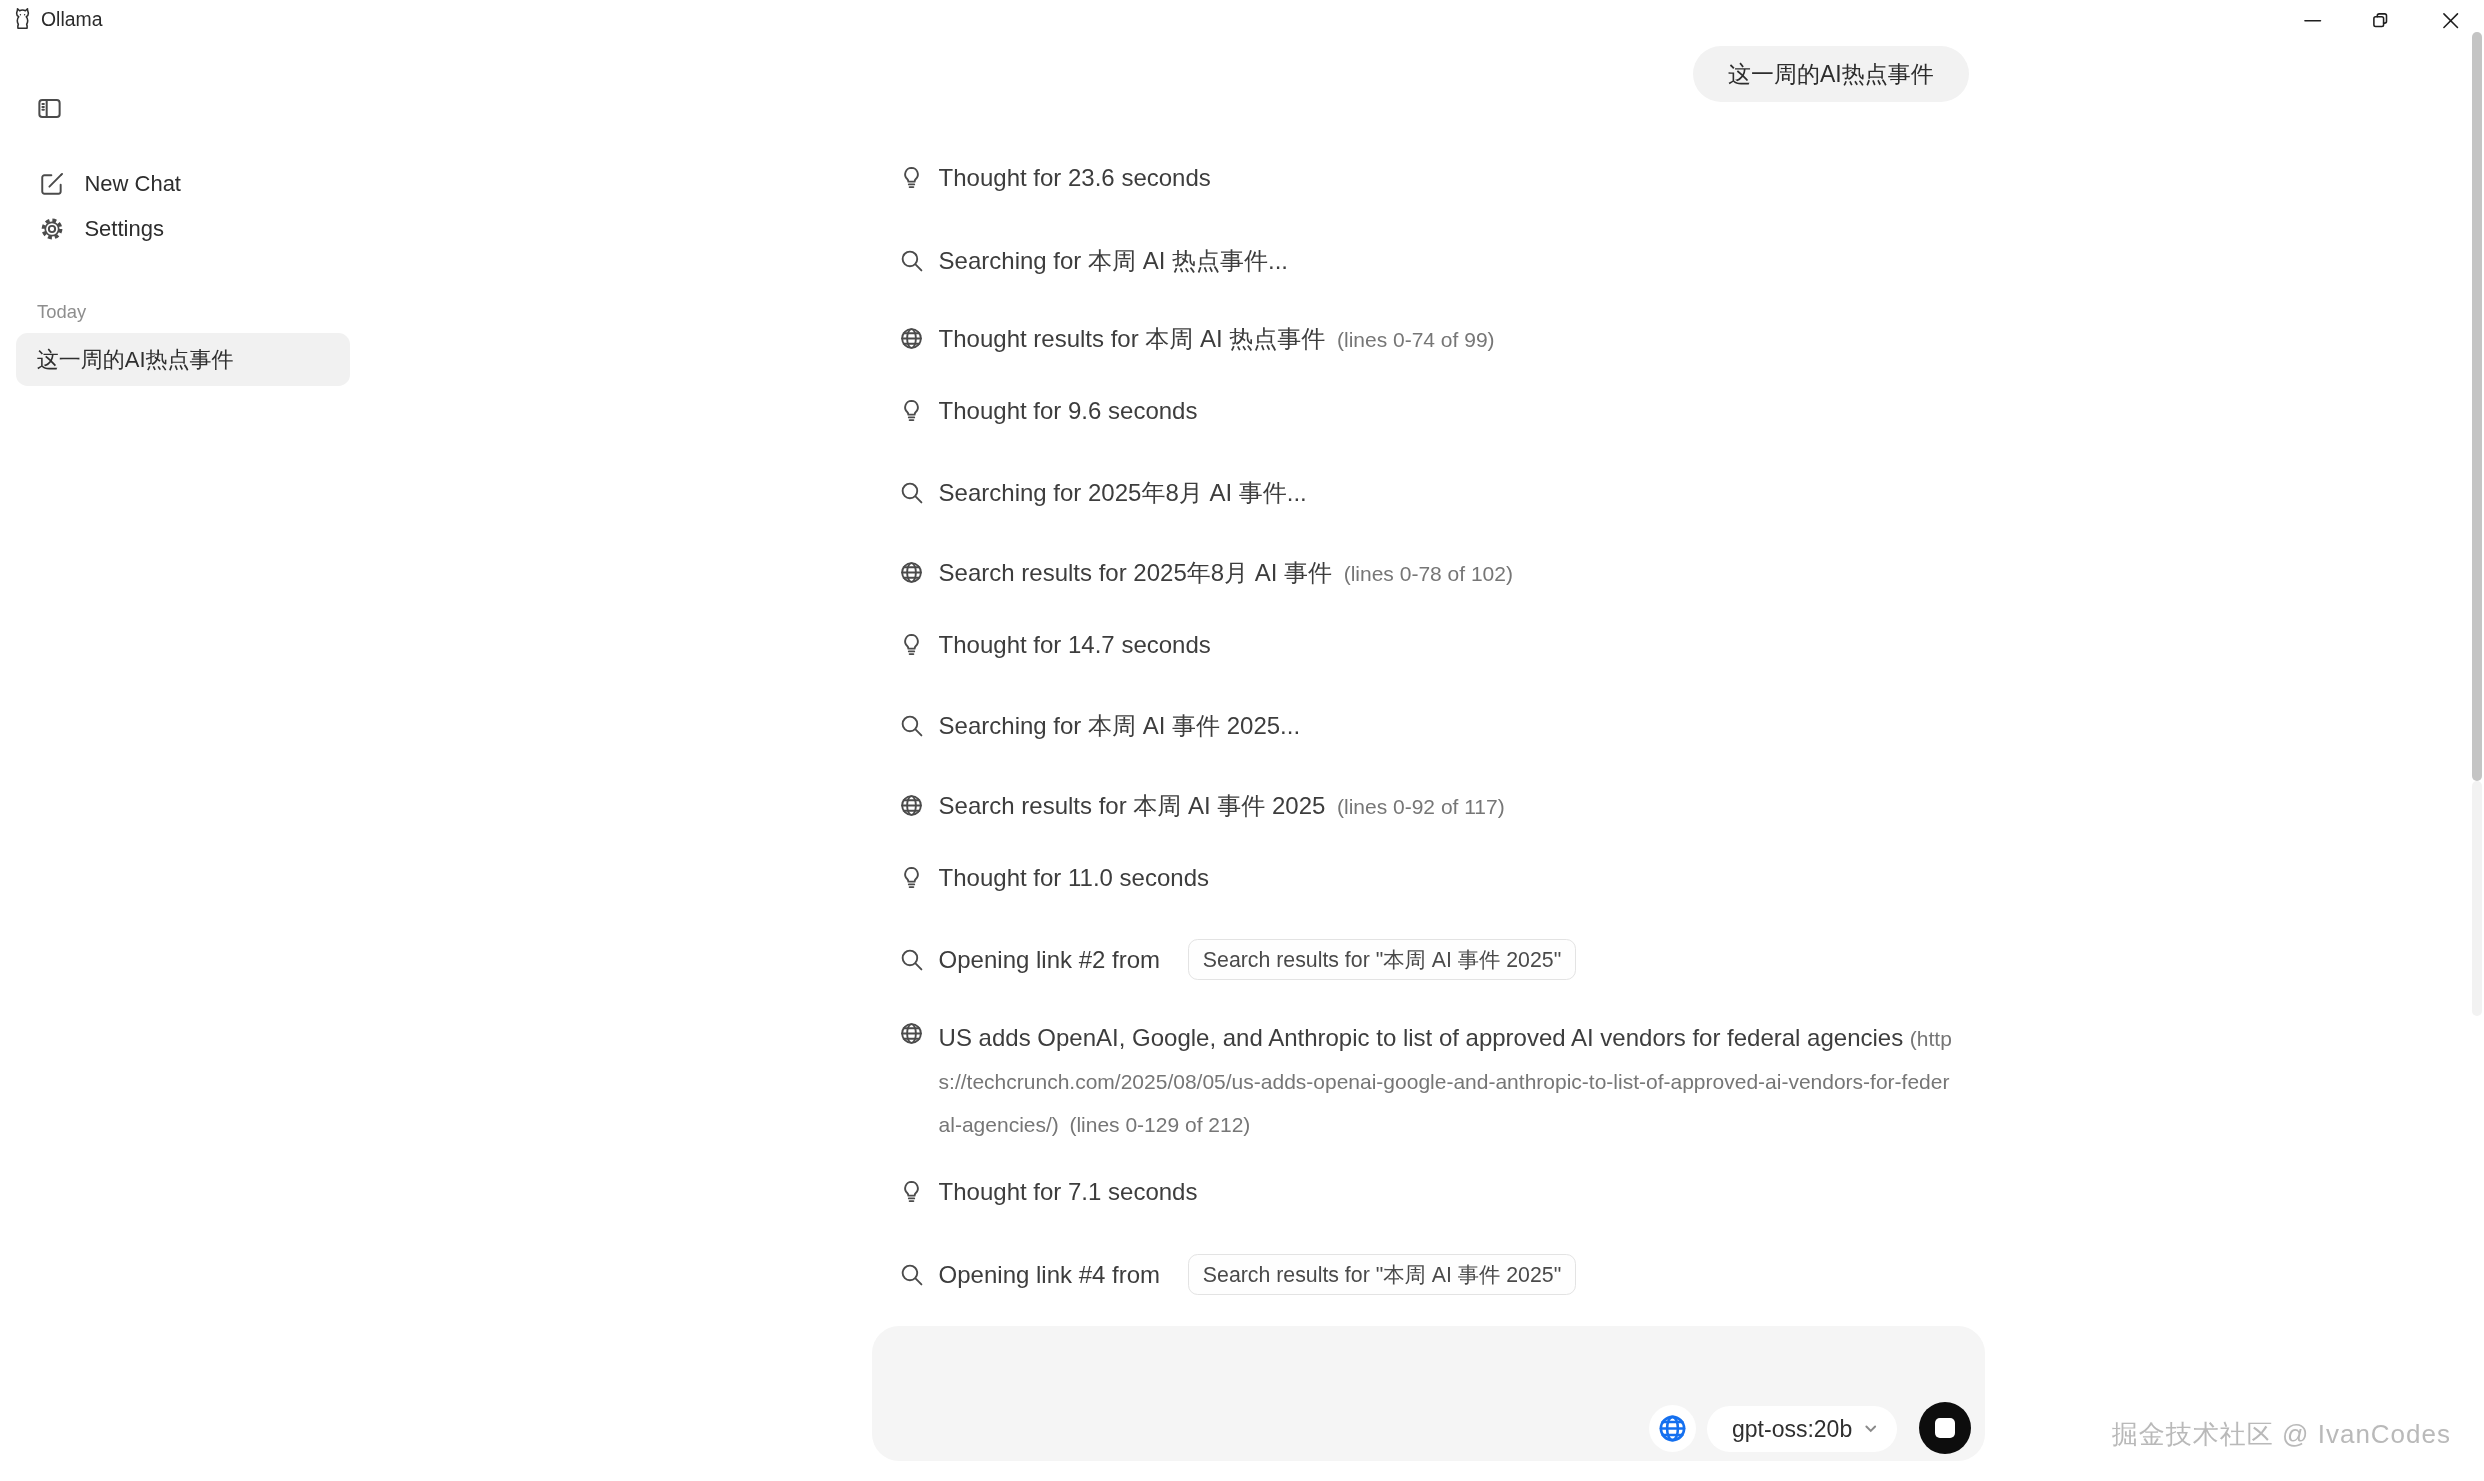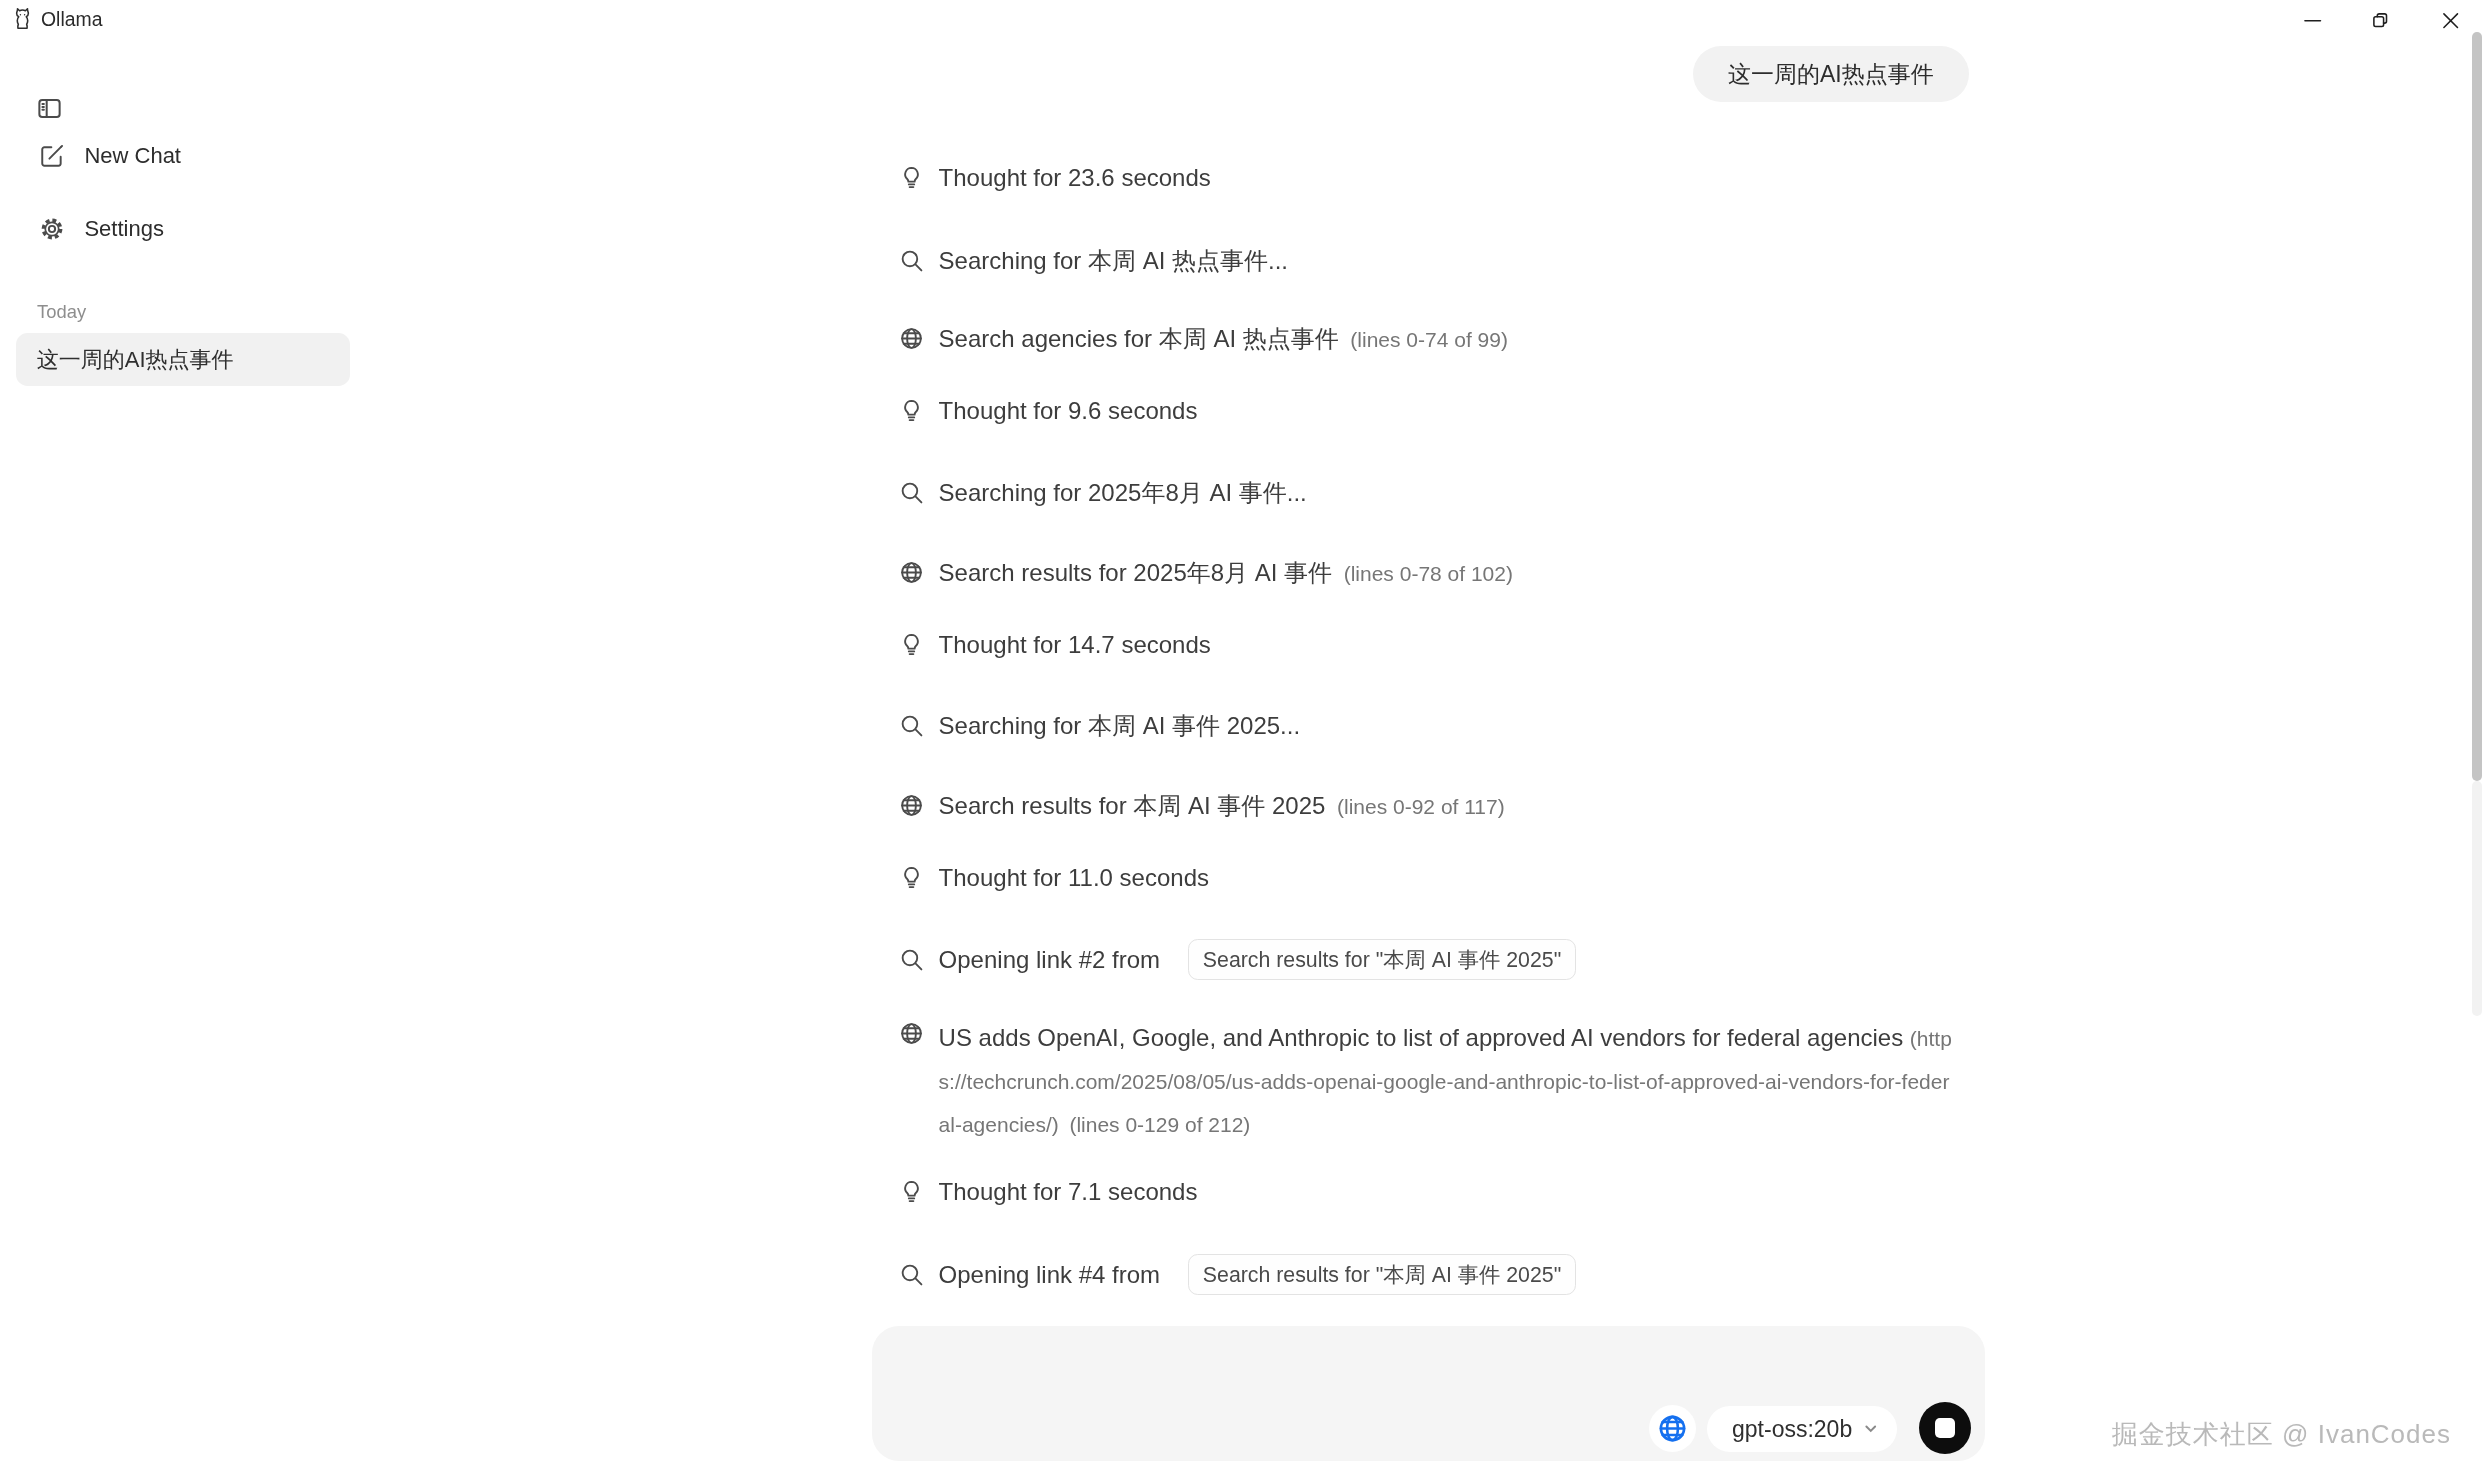--- a/index.html
+++ b/index.html
@@ -10,21 +10,21 @@
   #titlebar { position:absolute; left:0; top:0; width:2484px; height:39px; }
   #app-logo { position:absolute; left:9.7px; top:5.8px; width:25px; height:25px; }
   #app-title { position:absolute; left:41px; top:7.8px; font-size:19.4px; color:#2b2b2b; }
   .win-btn { position:absolute; top:0; width:62px; height:41px; display:flex; align-items:center; justify-content:center; }
   #btn-min { left:2282px; } #btn-restore { left:2349px; } #btn-close { left:2420px; }
 
   
   #sidebar { position:absolute; left:0; top:39px; width:373px; height:1443px; }
   #sidebar-toggle { position:absolute; left:33px; top:54px; width:33px; height:31px; display:flex; align-items:center; justify-content:center; }
   .side-row { position:absolute; left:39px; display:flex; align-items:center; gap:19.4px; font-size:22px; color:#2d2d2d; }
-  #row-newchat { top:104px;text-align:right; } #row-settings { top:177px; }
+  #row-newchat { top:132px;text-align:right; } #row-settings { top:177px; }
   .side-row svg { width:26px; height:26px; }
   #today-label { position:absolute; left:37px; top:262px; font-size:18.4px; color:#8e8e8e; }
   .chat-item { position:absolute; left:15.5px; width:334px; height:53px; border-radius:11.6px;
                display:flex; align-items:center; padding:0 21.3px; font-size:22px; color:#2f2f2f; }
   #chat-item-0 { top:294px; background:#f1f1f1; }
   #chat-item-1 { top:350px; }
 
   
   #user-bubble { position:absolute; left:1693px; top:46px; height:56px; padding:0 35px;
                  background:#f2f2f2; border-radius:28px; display:flex; align-items:center;
@@ -155,21 +155,21 @@
     </svg>
   <span class="rtxt">Searching for 本周 AI 热点事件...</span>
 </div>
 
 <div class="crow" id="crow-2">
   <svg class="ric oline" viewBox="0 0 24 24">
       <circle cx="12" cy="12" r="9"></circle>
       <ellipse cx="12" cy="12" rx="4.2" ry="9"></ellipse>
       <path d="M3 12h18M4.4 7h15.2M4.4 17h15.2"></path>
     </svg>
-  <span class="rtxt"><span>Search agencies for 本周 AI 热点事件</span><span class="rsuffix">(lines 0-74 of 99)</span></span>
+  <span class="rtxt"><span>Thought results for 本周 AI 热点事件</span><span class="rsuffix">(lines 0-74 of 99)</span></span>
 </div>
 
 <div class="crow" id="crow-3">
   <svg class="ric oline" viewBox="0 0 24 24">
       <path d="M12 2.8a6.1 6.1 0 0 0-4.1 10.6c.8.75 1.1 1.6 1.1 2.6h6c0-1 .3-1.85 1.1-2.6A6.1 6.1 0 0 0 12 2.8z"></path>
       <path d="M9.4 18.6h5.2M10.2 21.2h3.6"></path>
     </svg>
   <span class="rtxt">Thought for 9.6 seconds</span>
 </div>
 

